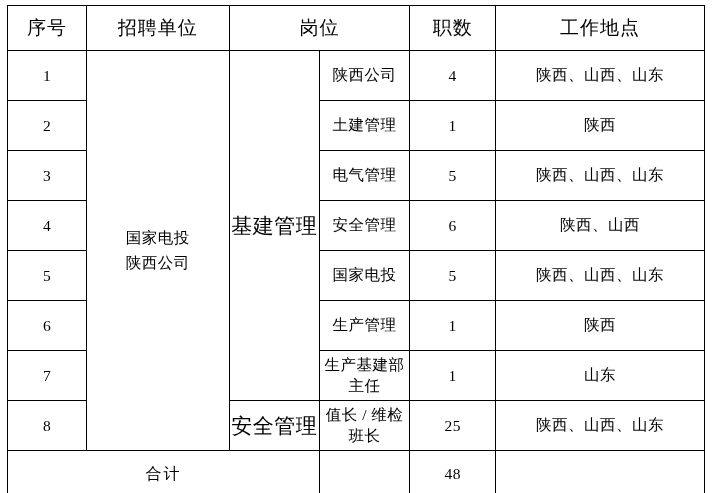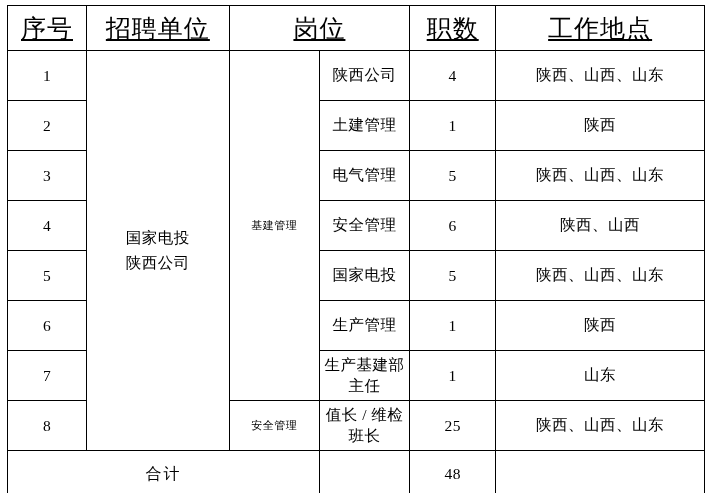--- a/index.html
+++ b/index.html
@@ -29,44 +29,43 @@
   }
   table.recruit td, table.recruit th {
     border: 1px solid #000000;
     text-align: center;
     vertical-align: middle;
     font-weight: normal;
     padding: 0;
   }
   thead td {
     height: 44px;
-    font-size: 25px;
+    font-size: 19px;
     font-weight: bold;
     letter-spacing: 1px;
-    text-decoration: underline;
   }
   tbody td {
     height: 49px;
     font-size: 15.5px;
     letter-spacing: 0.5px;
   }
   td.col-no    { width: 66px; }
   td.col-unit  { width: 120px; }
   td.col-cat   { width: 112px; }
   td.col-post  { width: 152px; }
   td.col-num   { width: 72px; }
   td.col-loc   { width: 176px; }
 
   td.unit-cell {
     line-height: 1.55;
     font-size: 15.5px;
     margin-left: 20px;
   }
   td.cat-cell {
-    font-size: 11px;
+    font-size: 21px;
   }
   tr.total-row td {
     height: 46px;
   }
   td.total-label {
     font-size: 16px;
     letter-spacing: 2px;
   }
   .nowrap { white-space: nowrap; }
 </style>

